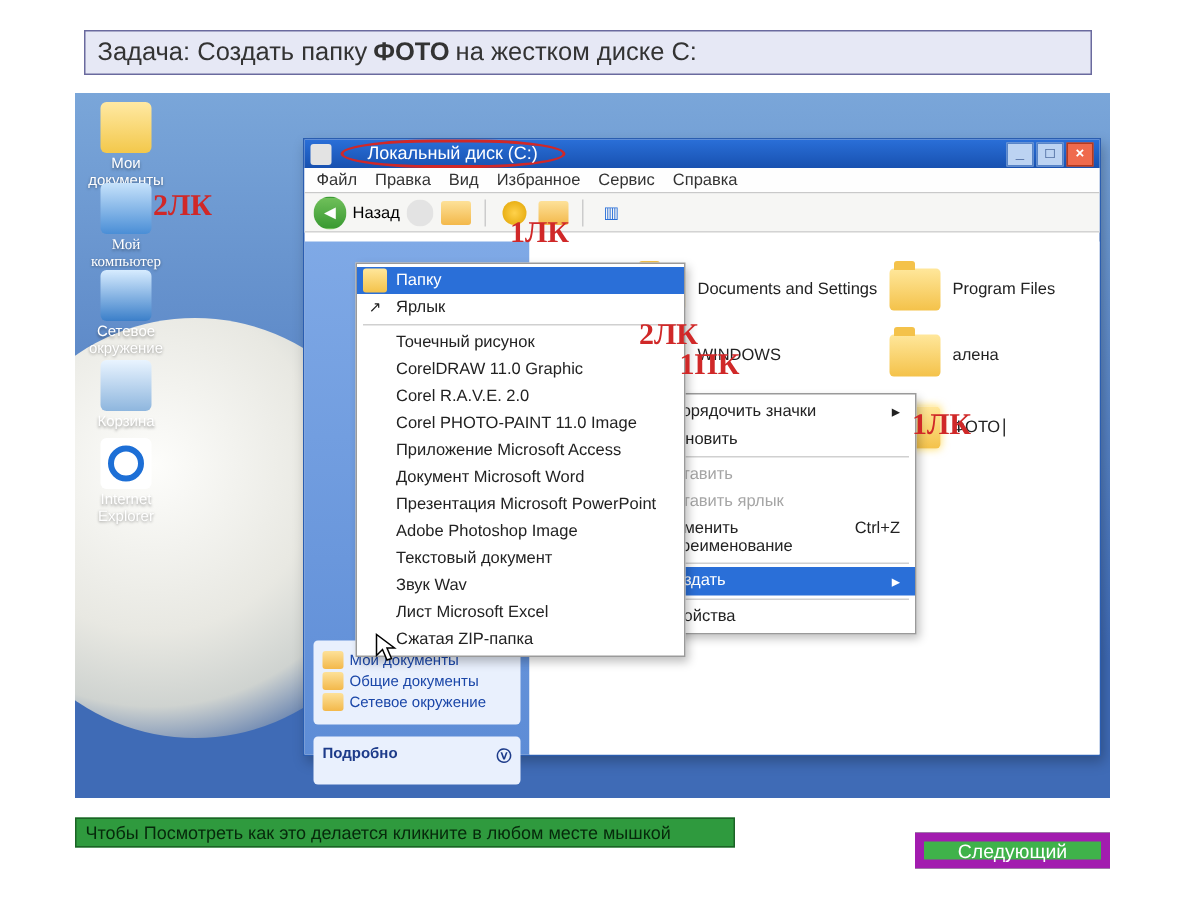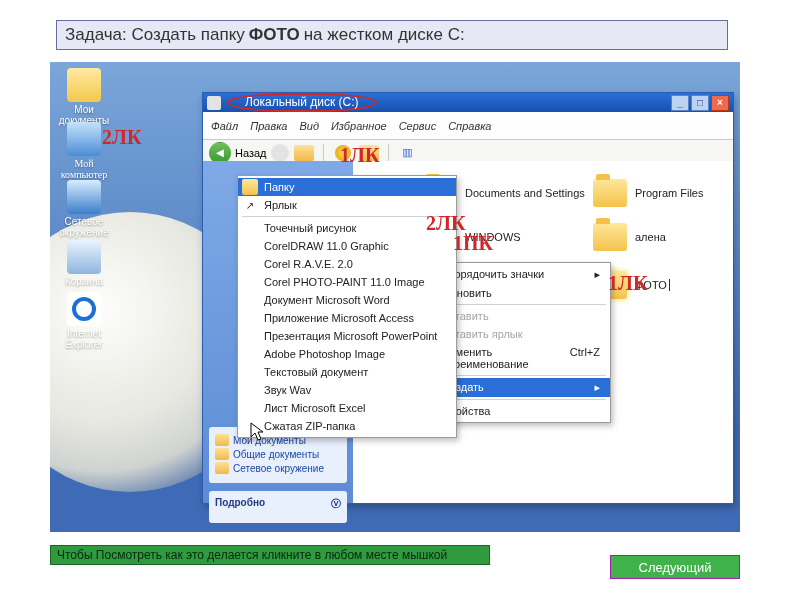--- a/index.html
+++ b/index.html
@@ -19,21 +19,21 @@
   .ann { position: absolute; color: #d02828; font-weight: bold; font-size: 20px; font-family: "Times New Roman", serif; }
 
   .window { position: absolute; left: 152px; top: 30px; width: 532px; height: 412px; background: #fff; border: 1px solid #2a5db0; box-shadow: 2px 4px 8px rgba(0,0,0,.25); }
   .titlebar { height: 19px; background: linear-gradient(#2a6fd8,#1851b0); color:#fff; display:flex; align-items:center; padding:0 4px; font-size:12px; }
   .titlebar .tico { width:14px; height:14px; background:#e3e3e3; border-radius:2px; margin-right:6px; }
   .titlebar .spacer { flex:1; }
   .winbtn { width:18px; height:16px; margin-left:2px; background:#bcd3f2; border:1px solid #5884c7; color:#1a3c7a; font-size:10px; display:flex; align-items:center; justify-content:center; font-weight:bold; cursor:pointer; }
   .winbtn.close { background:#ef6a4d; color:#fff; border-color:#b33a20; }
   .title-oval { border:2px solid #d02828; border-radius:50%/60%; padding:0 16px 1px; }
 
-  .menubar { height:28px; display:flex; align-items:center; gap:12px; padding-left:8px; color:#333; background:#fefefe; border-bottom:1px solid #c9c9c9;font-style:italic; }
+  .menubar { height:17px; display:flex; align-items:center; gap:12px; padding-left:8px; color:#333; background:#fefefe; border-bottom:1px solid #c9c9c9; }
   .menubar span { cursor:pointer; }
   .toolbar { height:26px; display:flex; align-items:center; gap:4px; padding:0 6px; border-bottom:1px solid #d3d3d3; background:#f6f6f4; }
   .tbtn { width:22px; height:20px; border:1px solid transparent; display:flex; align-items:center; justify-content:center; color:#2a6fd8; }
   .tnavback { background:linear-gradient(#6fbf5a,#3a9a32); border-radius:50%; color:#fff; width:22px; height:22px; font-size:13px; }
   .tnavfwd { background:#d8d8d8; border-radius:50%; width:18px; height:18px; opacity:.6; }
   .tsearch { width:16px; height:16px; background:radial-gradient(circle,#ffd24b,#e0a200); border-radius:50%; }
   .tfolder { width:20px; height:16px; background:linear-gradient(#fde199,#f3b84a); border-radius:2px; }
 
   .content { position:absolute; top:68px; bottom:0; left:0; right:0; display:flex; }
   .sidebar { width:150px; background:linear-gradient(#7fa9e6,#5d8cd6); padding:6px; font-size:10px; color:#1e3e84; }
@@ -60,21 +60,21 @@
   .submenu .sitem.selected { background:#2a6fd8; color:#fff; }
   .submenu .sitem .mi { position:absolute; left:4px; width:16px; height:16px; display:flex; align-items:center; justify-content:center; font-size:10px; }
   .mi-folder { background:linear-gradient(#ffe79b,#f4c24a); border-radius:2px; }
   .mi-shortcut::after { content:"↗"; }
   .submenu hr { border:none; border-top:1px solid #d0d0d0; margin:2px 4px; }
 
   .cursor { position:absolute; width:16px; height:20px; }
   .cursor svg { width:16px; height:20px; }
 
   .hint { position:absolute; left:50px; top:545px; width:440px; height:20px; background:#2f9a3e; border:1px solid #1c6326; color:#06290b; font-size:12px; display:flex; align-items:center; padding-left:6px; }
-  .nextbtn { position:absolute; left:610px; top:555px; width:130px; height:24px; background:#3fb24a; border:1px solid #a21caf; color:#fff; font-size:13px; display:flex; align-items:center; justify-content:center; cursor:pointer; }
+  .nextbtn { position:absolute; left:610px; top:555px; width:130px; height:24px; background:#3fb24a; border:6px solid #a21caf; color:#fff; font-size:13px; display:flex; align-items:center; justify-content:center; cursor:pointer; }
 </style>
 </head>
 <body>
 
 <div class="task-bar">
   <span>Задача: Создать папку</span>
   <b>ФОТО</b>
   <span>на жестком диске С:</span>
 </div>
 
@@ -239,25 +239,25 @@
         <div class="sitem">
           <span class="mi "></span>
           <span>Corel R.A.V.E. 2.0</span>
         </div>
         <div class="sitem">
           <span class="mi "></span>
           <span>Corel PHOTO-PAINT 11.0 Image</span>
         </div>
         <div class="sitem">
           <span class="mi "></span>
+          <span>Приложение Microsoft Access</span>
+        </div>
+        <div class="sitem">
+          <span class="mi "></span>
           <span>Документ Microsoft Word</span>
-        </div>
-        <div class="sitem">
-          <span class="mi "></span>
-          <span>Приложение Microsoft Access</span>
         </div>
         <div class="sitem">
           <span class="mi "></span>
           <span>Презентация Microsoft PowerPoint</span>
         </div>
         <div class="sitem">
           <span class="mi "></span>
           <span>Adobe Photoshop Image</span>
         </div>
         <div class="sitem">

